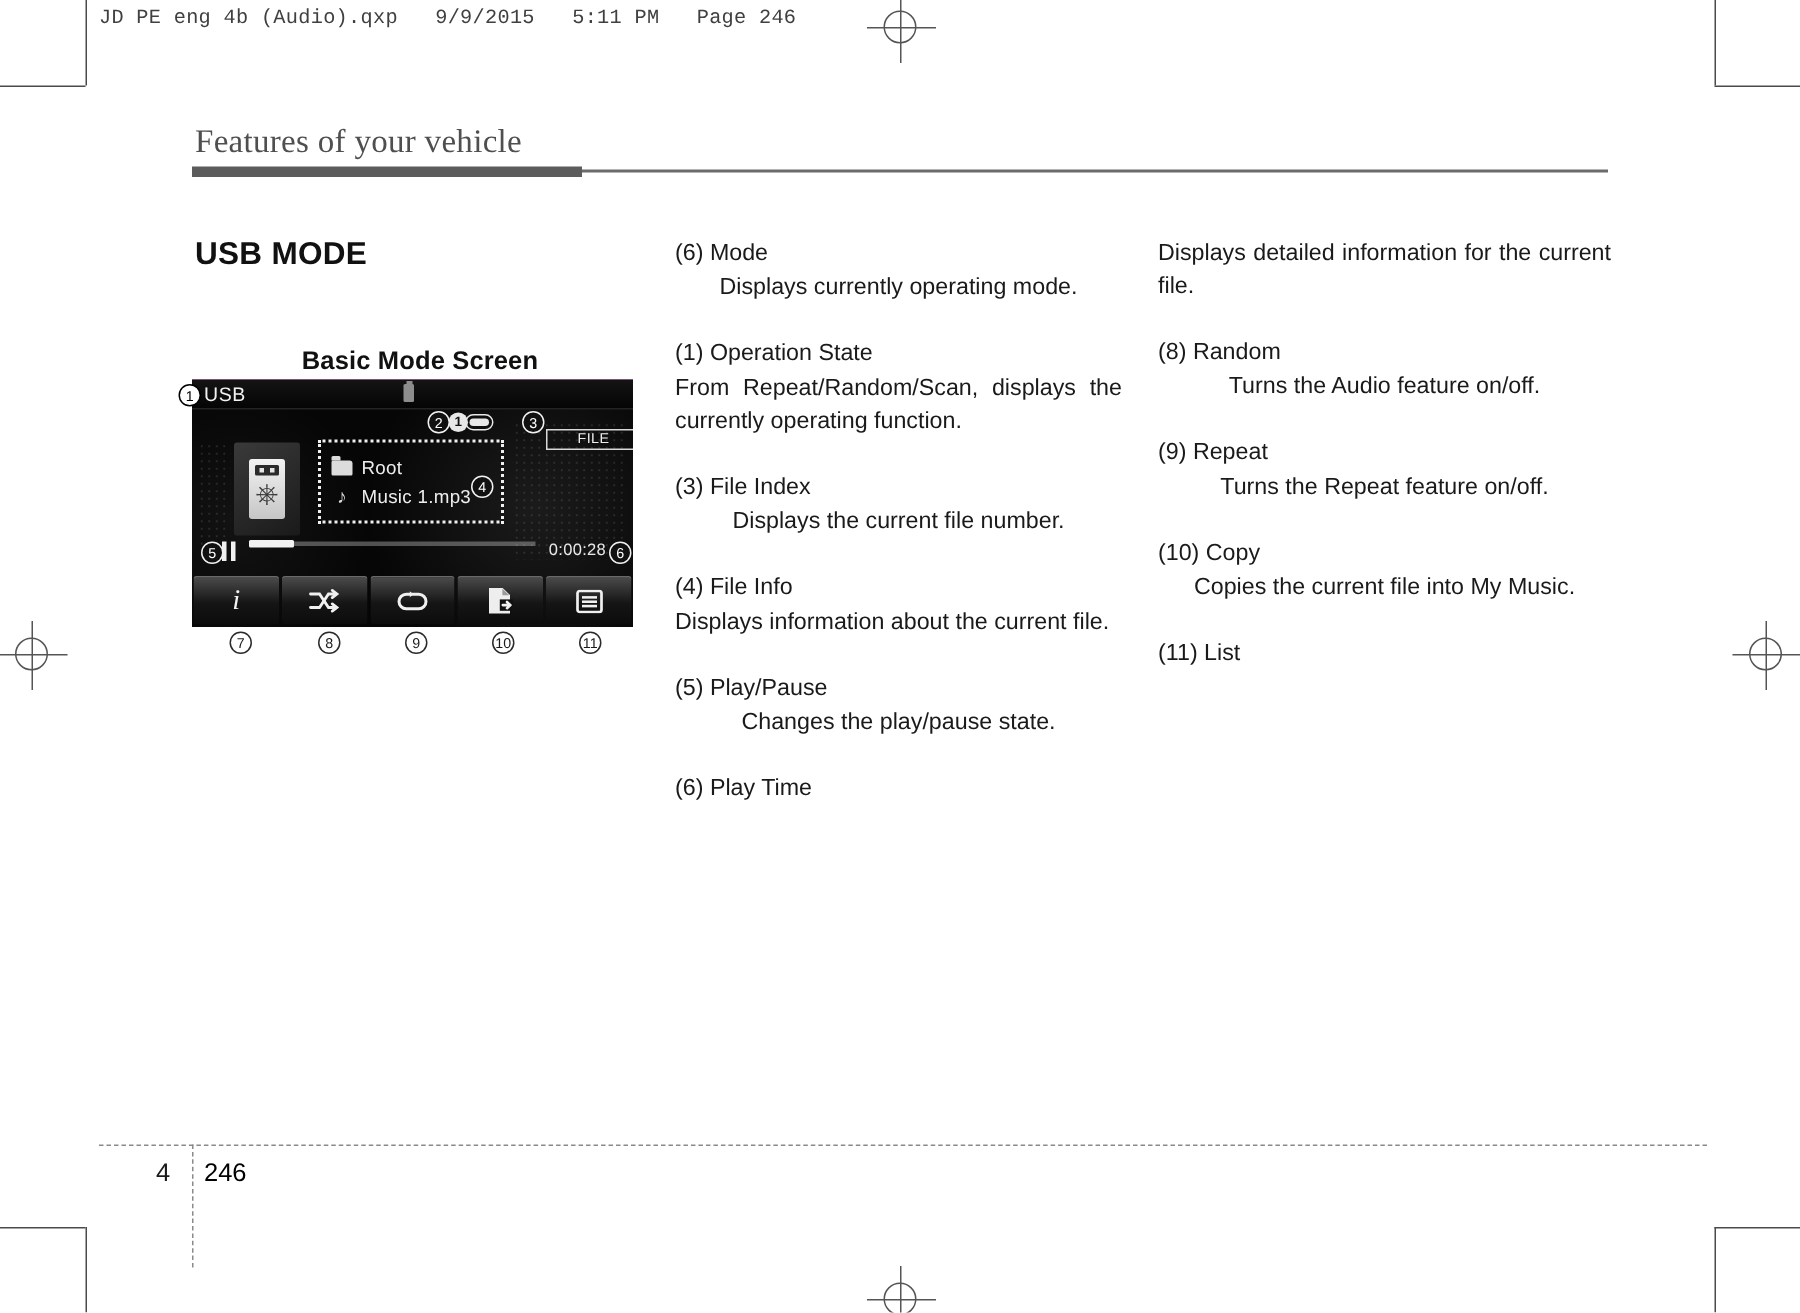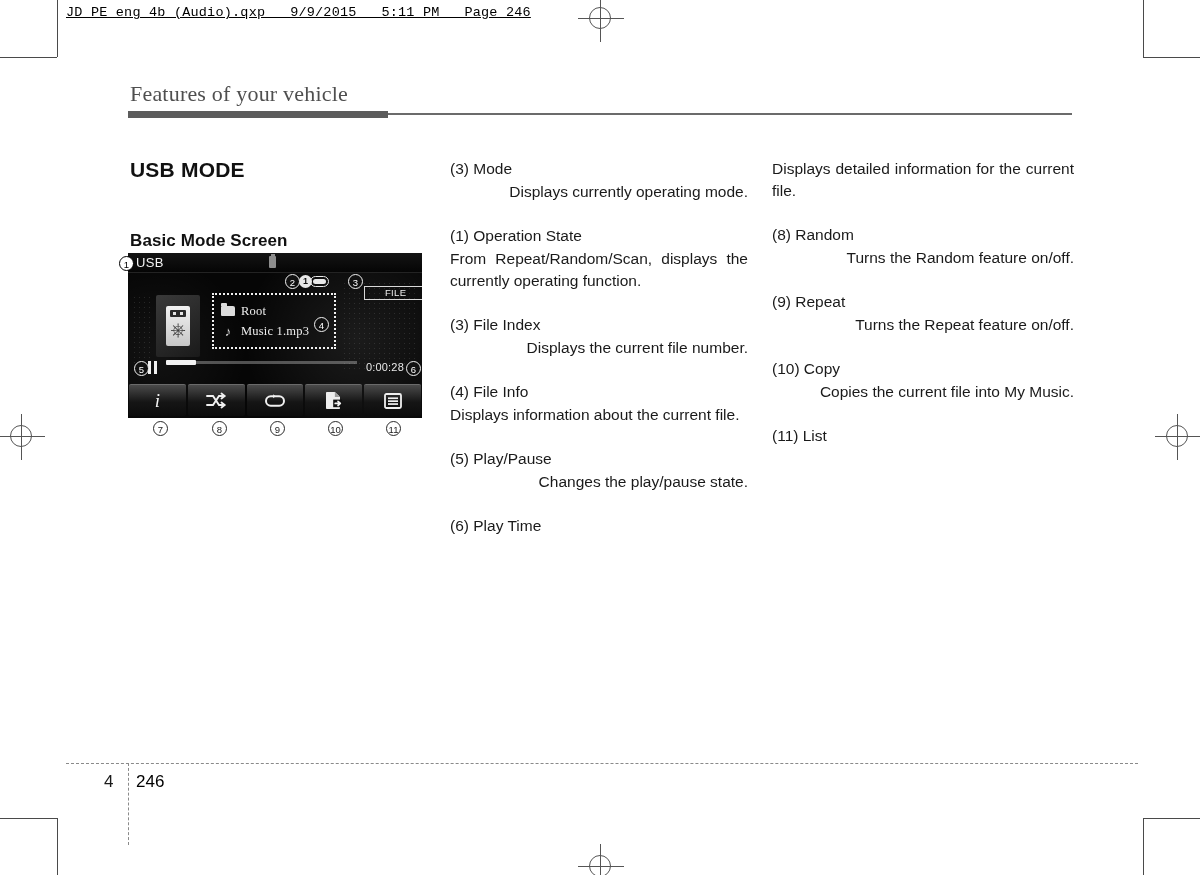--- a/index.html
+++ b/index.html
@@ -40,24 +40,23 @@
     position: absolute; left: 0; top: 22px;
     width: 46px; height: 1px; background: #555;
   }
 
   
   .doc-header {
     position: absolute;
     left: 66px; top: 5px;
     font-family: "Liberation Mono", monospace;
     font-size: 13.5px;
-    color: #000000;
+    color: #404040;
     letter-spacing: 0.2px;
     white-space: pre;
-    text-decoration: underline;
   }
 
   
   .page-title {
     position: absolute;
     left: 130px; top: 81px;
     font-family: "Liberation Serif", serif;
     font-size: 22px;
     color: #4f4f4f;
     letter-spacing: 0.2px;
@@ -87,36 +86,37 @@
     font-weight: bold;
     color: #111;
     letter-spacing: 0.2px;
   }
   h2.basic-mode {
     margin: 49px 0 0 0;
     font-size: 17px;
     font-weight: bold;
     color: #111;
     letter-spacing: 0.1px;
+    text-align: center;
   }
 
   .item { margin-bottom: 22px; }
   .item-title {
     font-size: 15.5px;
     color: #1a1a1a;
     line-height: 1.42;
     margin-bottom: 1px;
   }
   .item-desc {
     font-size: 15.5px;
     color: #1a1a1a;
     line-height: 1.42;
     text-align: justify;
   }
-  .item-desc.nojust { text-align: right; }
+  .item-desc.nojust { text-align: center; }
 
   
   .device-wrap {
     position: absolute;
     left: 128px;
     top: 253px;
     width: 294px;
     height: 165px;
   }
   .device {
@@ -284,21 +284,20 @@
     padding-left: 7px;
     gap: 5px;
   }
   .fi-row {
     display: flex;
     align-items: center;
     gap: 6px;
     color: #ededed;
     font-size: 12.5px;
     letter-spacing: 0.2px;
-    font-family: Liberation Serif, serif;
   }
   .icon-folder {
     width: 14px; height: 10px;
     background: #dcdcdc;
     border-radius: 1px 2px 1px 1px;
     position: relative;
     flex: none;
   }
   .icon-folder::before {
     content: "";
@@ -585,21 +584,21 @@
 
   <div class="callout plain" style="left:25px;  top:168px;">7</div>
   <div class="callout plain" style="left:84px;  top:168px;">8</div>
   <div class="callout plain" style="left:142px; top:168px;">9</div>
   <div class="callout plain" style="left:200px; top:168px;">10</div>
   <div class="callout plain" style="left:258px; top:168px;">11</div>
 </div>
 
 <div class="col col-mid">
   <div class="item">
-    <div class="item-title">(3) Mode</div>
+    <div class="item-title">(6) Mode</div>
     <div class="item-desc nojust">Displays currently operating mode.</div>
   </div>
   <div class="item">
     <div class="item-title">(1) Operation State</div>
     <div class="item-desc">From Repeat/Random/Scan, displays the currently operating function.</div>
   </div>
   <div class="item">
     <div class="item-title">(3) File Index</div>
     <div class="item-desc nojust">Displays the current file number.</div>
   </div>
@@ -615,21 +614,21 @@
     <div class="item-title">(6) Play Time</div>
   </div>
 </div>
 
 <div class="col col-right">
   <div class="item">
     <div class="item-desc">Displays detailed information for the current file.</div>
   </div>
   <div class="item">
     <div class="item-title">(8) Random</div>
-    <div class="item-desc nojust">Turns the Random feature on/off.</div>
+    <div class="item-desc nojust">Turns the Audio feature on/off.</div>
   </div>
   <div class="item">
     <div class="item-title">(9) Repeat</div>
     <div class="item-desc nojust">Turns the Repeat feature on/off.</div>
   </div>
   <div class="item">
     <div class="item-title">(10) Copy</div>
     <div class="item-desc nojust">Copies the current file into My Music.</div>
   </div>
   <div class="item">

